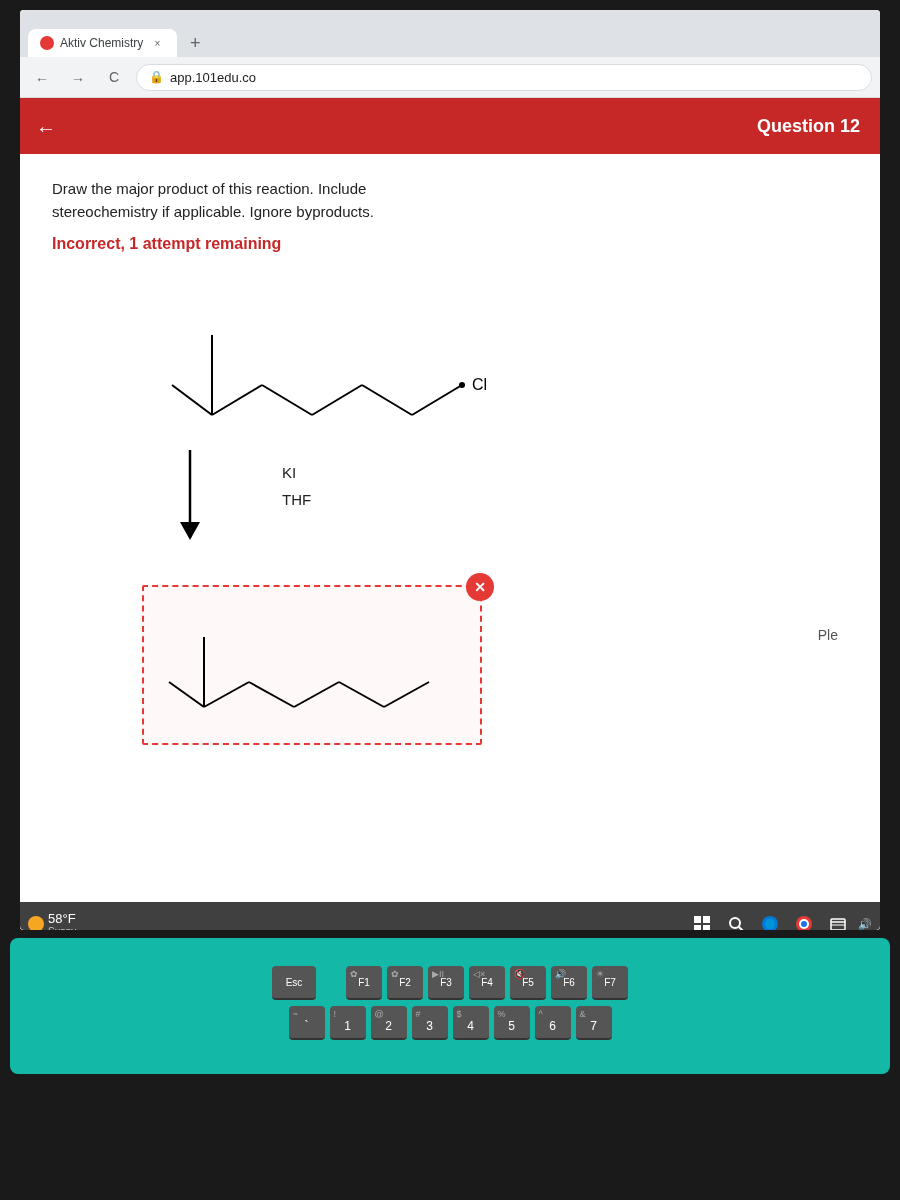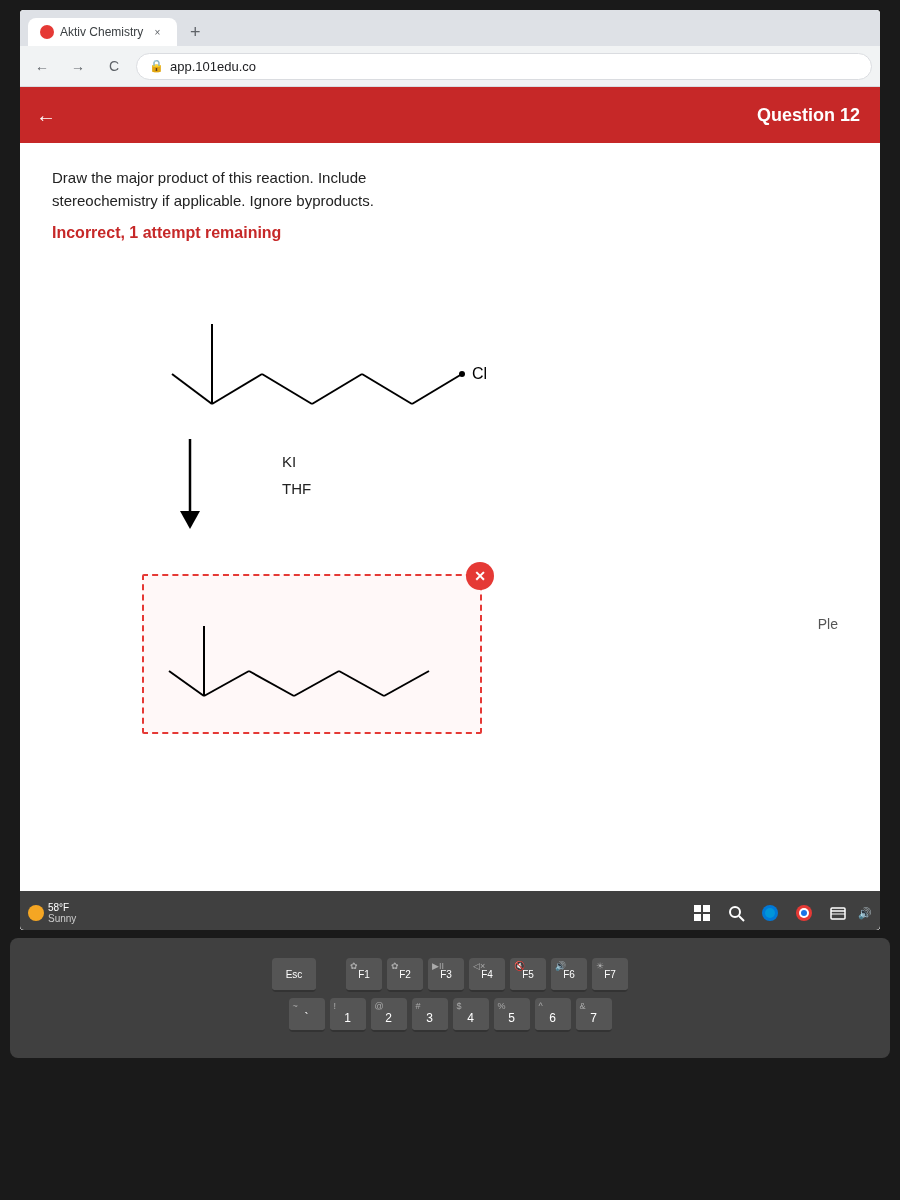--- a/index.html
+++ b/index.html
@@ -35,21 +35,21 @@
     
     .browser-chrome {
       width: 100%;
       background: #f1f3f4;
       border-bottom: 1px solid #dadce0;
     }
 
     .browser-tabs {
       display: flex;
       align-items: center;
-      padding: 8px 8px 0;
+      padding: 19px 8px 0;
       gap: 4px;
       background: #dee1e6;
     }
 
     .tab {
       display: flex;
       align-items: center;
       gap: 6px;
       padding: 6px 12px;
       border-radius: 8px 8px 0 0;
@@ -277,23 +277,23 @@
     .weather-circle {
       width: 16px;
       height: 16px;
       background: #f5a623;
       border-radius: 50%;
     }
 
     
     .keyboard-area {
       width: 880px;
-      background: #404040;
+      background: #14b8a6;
       border-radius: 8px;
-      padding: 20px 16px;
+      padding: 28px 16px;
       margin: 8px auto;
     }
 
     .keyboard-row {
       display: flex;
       justify-content: center;
       gap: 5px;
       margin-bottom: 6px;
     }
 
@@ -434,21 +434,21 @@
           </div>
 
           <div class="ple-label" style="position:absolute; right:10px; top:380px;text-align:center;">Ple</div>
 
         </div>
 
         <div class="taskbar" style="position:absolute; bottom:0; left:0; right:0;">
           <div class="weather-badge">
             <div class="weather-circle"></div>
             <div>
-              <div style="color:#fff;font-size:10px;">58°F</div>
+              <div style="color:#fff;font-size:13px;">58°F</div>
               <div style="color:#ccc;font-size:10px;">Sunny</div>
             </div>
           </div>
           <div style="flex:1;"></div>
 
           <div class="taskbar-icon">
             <svg width="18" height="18" viewBox="0 0 18 18">
               <rect x="1" y="1" width="7" height="7" fill="#fff"></rect>
               <rect x="10" y="1" width="7" height="7" fill="#fff"></rect>
               <rect x="1" y="10" width="7" height="7" fill="#fff"></rect>

